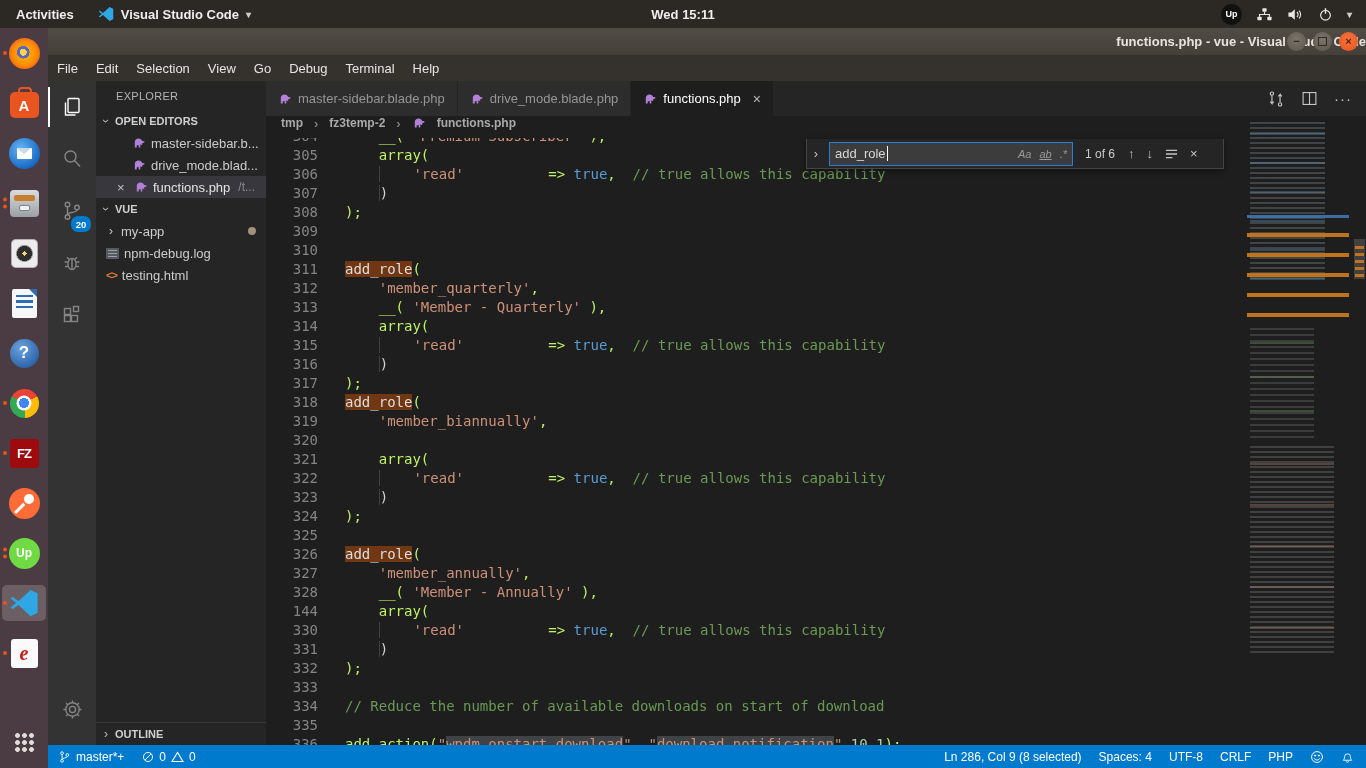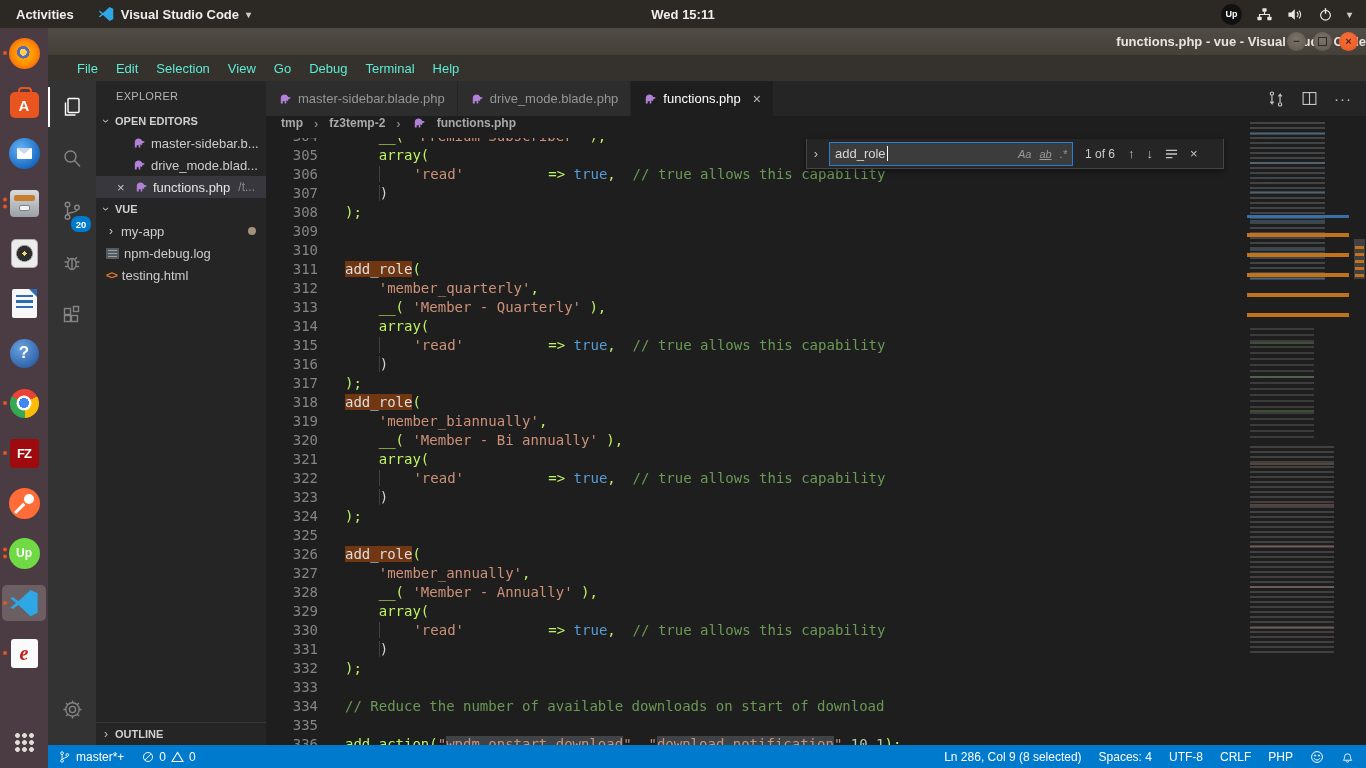--- a/index.html
+++ b/index.html
@@ -70,22 +70,22 @@
      align-items:center;justify-content:center;}
   
   .vswindow{position:absolute;left:48px;top:28px;width:1318px;height:740px;display:flex;flex-direction:column;z-index:30;}
   .titlebar{height:27px;flex:none;background:linear-gradient(#524c46,#453f39);display:flex;align-items:center;
             justify-content:flex-end;color:#e8e4df;font-size:13px;font-weight:bold;position:relative;}
   .win-controls{position:absolute;right:8px;top:4px;display:flex;gap:7px;}
   .wc{width:19px;height:19px;border-radius:50%;background:radial-gradient(circle at 50% 38%,#7b756b,#5a544b);
       color:#2e2a24;font-size:11px;display:flex;align-items:center;justify-content:center;line-height:1;}
   .wc.close{background:radial-gradient(circle at 50% 38%,#f4743b,#e95420);color:#5d1f0a;font-weight:bold;}
   .wc .maxbox{width:7px;height:7px;border:1.5px solid #2e2a24;display:block;}
-  .menubar{height:26px;flex:none;background:#35322d;display:flex;align-items:center;padding-left:20px;
-           color:#5eead4;font-size:13px;}
+  .menubar{height:26px;flex:none;background:#35322d;display:flex;align-items:center;padding-left:0;
+           color:#e5e5e5;font-size:13px;}
   .menu-item{padding:3px 9px;border-radius:3px;}
   .main{flex:1;display:flex;min-height:0;position:relative;}
   
   .activitybar{width:48px;flex:none;background:#333333;display:flex;flex-direction:column;align-items:center;padding-top:0;}
   .ab-item{position:relative;width:48px;height:52px;display:flex;align-items:center;justify-content:center;}
   .ab-item svg{stroke:#858585;fill:none;stroke-width:1.4;}
   .ab-item.active svg{stroke:#ffffff;}
   .ab-item.active::before{content:"";position:absolute;left:0;top:6px;bottom:6px;width:2px;background:#fff;}
   .ab-badge{position:absolute;right:5px;bottom:5px;min-width:16px;height:16px;border-radius:7px;background:#007acc;
             color:#fff;font-size:9.5px;font-weight:bold;display:flex;align-items:center;justify-content:center;padding:0 2px;}
@@ -517,21 +517,20 @@
                 <div class="codeline">
                   <span class="ln">318</span>
                   <span class="lt"><span class="seg-m">add_role</span><span class="seg-p">(</span></span>
                 </div>
                 <div class="codeline">
                   <span class="ln">319</span>
                   <span class="lt"><span class="seg-p">    </span><span class="seg-s">'member_biannually'</span><span class="seg-p">,</span></span>
                 </div>
                 <div class="codeline">
                   <span class="ln">320</span>
-                  <span class="lt"><span class="seg-p">    __( </span><span class="seg-s">'Member - Bi annually'</span><span class="seg-p"> ),</span></span>
                 </div>
                 <div class="codeline">
                   <span class="ln">321</span>
                   <span class="lt"><span class="seg-p">    array(</span></span>
                 </div>
                 <div class="codeline">
                   <span class="ln">322</span>
                   <span class="lt"><span class="seg-p">    </span><span class="seg-g">    </span><span class="seg-s">'read'</span><span class="seg-p">          =&gt; </span><span class="seg-k">true</span><span class="seg-p">,  </span><span class="seg-c">// true allows this capability</span></span>
                 </div>
                 <div class="codeline">
@@ -552,21 +551,21 @@
                 </div>
                 <div class="codeline">
                   <span class="ln">327</span>
                   <span class="lt"><span class="seg-p">    </span><span class="seg-s">'member_annually'</span><span class="seg-p">,</span></span>
                 </div>
                 <div class="codeline">
                   <span class="ln">328</span>
                   <span class="lt"><span class="seg-p">    __( </span><span class="seg-s">'Member - Annually'</span><span class="seg-p"> ),</span></span>
                 </div>
                 <div class="codeline">
-                  <span class="ln">329</span>
+                  <span class="ln">144</span>
                   <span class="lt"><span class="seg-p">    array(</span></span>
                 </div>
                 <div class="codeline">
                   <span class="ln">330</span>
                   <span class="lt"><span class="seg-p">    </span><span class="seg-g">    </span><span class="seg-s">'read'</span><span class="seg-p">          =&gt; </span><span class="seg-k">true</span><span class="seg-p">,  </span><span class="seg-c">// true allows this capability</span></span>
                 </div>
                 <div class="codeline">
                   <span class="ln">331</span>
                   <span class="lt"><span class="seg-p">    </span><span class="seg-g">)</span></span>
                 </div>

